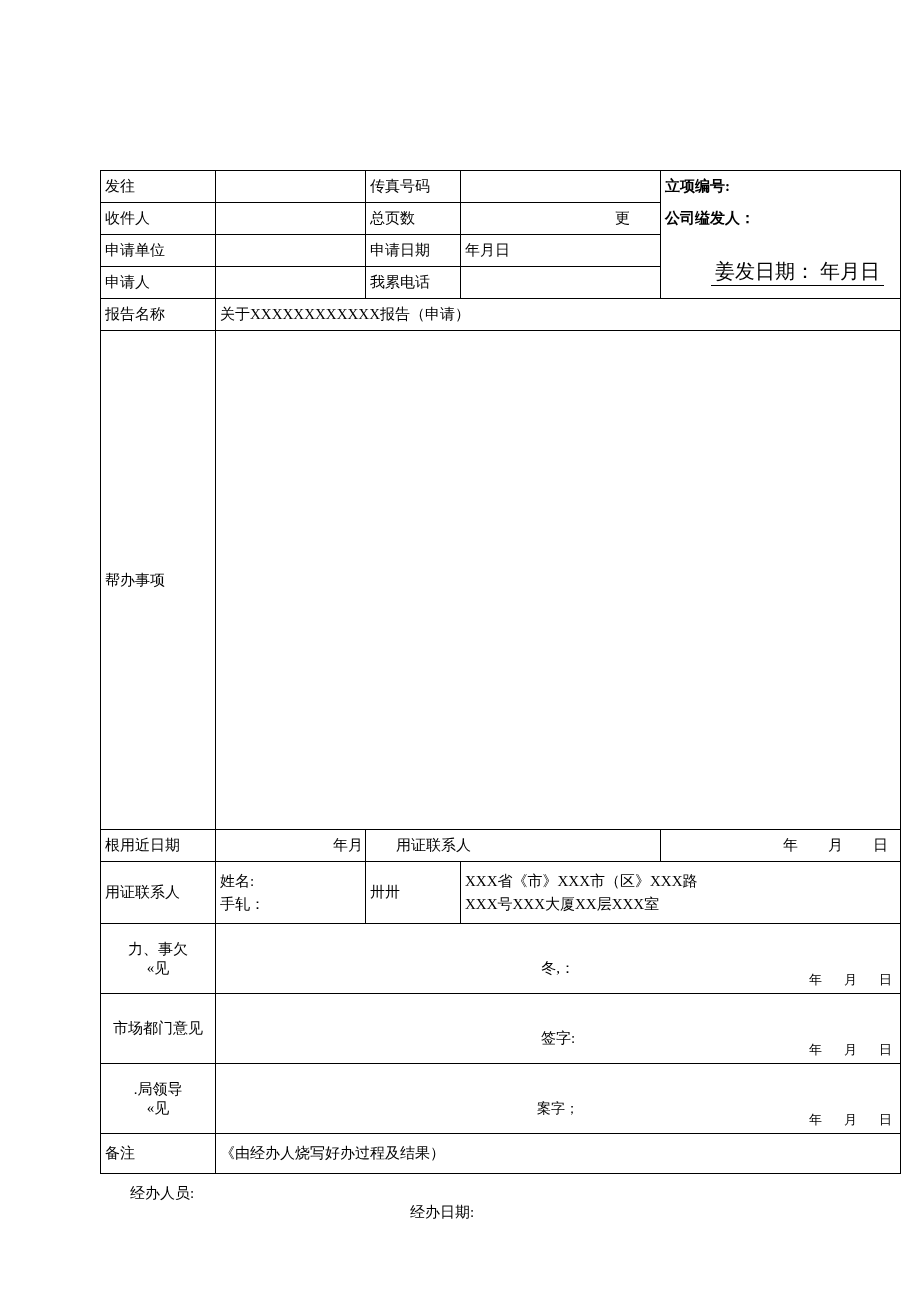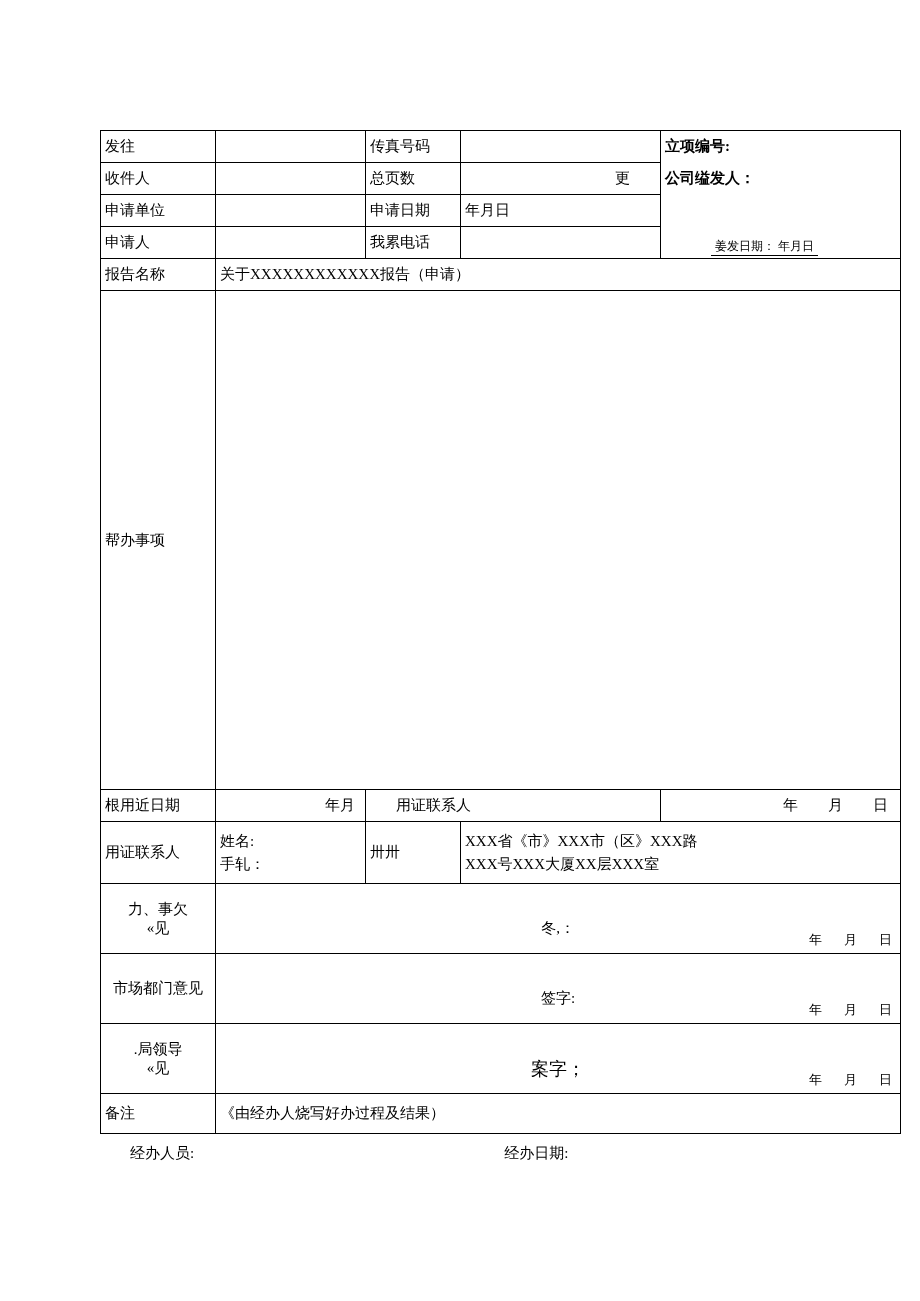--- a/index.html
+++ b/index.html
@@ -10,20 +10,21 @@
     body {
       font-family: "SimSun", "宋体", serif;
       background: #fff;
       width: 920px;
       padding: 130px 100px 40px 100px;
     }
     .form-table {
       border-collapse: collapse;
       width: 100%;
       table-layout: fixed;
+      margin-top: 40px;
     }
     .form-table td {
       border: 1px solid #000;
       padding: 6px 4px;
       font-size: 15px;
       vertical-align: middle;
     }
     .label-cell {
       width: 115px;
     }
@@ -60,20 +61,21 @@
       margin-top: 20px;
     }
     .contact-row td {
       padding-top: 8px;
       padding-bottom: 8px;
     }
     .footer-row {
       display: flex;
       margin-top: 10px;
       font-size: 15px;
+      flex-direction: column;
     }
     .footer-left {
       margin-left: 30px;
     }
     .footer-right {
       margin-left: 310px;
     }
     .ymdrow {
       position: relative;
       text-align: right;
@@ -87,23 +89,23 @@
     }
     .name-block {
       line-height: 1.5;
     }
     .issue-cell {
       position: relative;
       vertical-align: bottom;
     }
     .issue-date {
       position: absolute;
-      bottom: 2px;
+      bottom: 12px;
       left: 50px;
-      font-size: 12px;
+      font-size: 20px;
       border-bottom: 1px solid #000;
       padding: 0 4px;
     }
     .no-top-border {
       border-top: none !important;
     }
     .no-bottom-border {
       border-bottom: none !important;
       font-weight: bold;
     }
@@ -159,21 +161,21 @@
     <td colspan="4" class="center">关于XXXXXXXXXXXX报告（申请）</td>
   </tr>
 
   <tr class="tall-row">
     <td class="label-cell">帮办事项</td>
     <td colspan="4"></td>
   </tr>
 
   <tr>
     <td class="label-cell center">根用近日期</td>
-    <td style="text-align:right;padding-right:10px">年月</td>
+    <td style="text-align:right;padding-right:2px">年月</td>
     <td colspan="2" style="padding-left:30px">用证联系人</td>
     <td class="ymdrow">
       <span class="y">年</span><span class="m">月</span><span class="d">日</span>
     </td>
   </tr>
 
   <tr class="contact-row">
     <td class="label-cell">用证联系人</td>
     <td class="name-block">
       <div>姓名:</div>
@@ -208,21 +210,21 @@
       </div>
     </td>
   </tr>
 
   <tr>
     <td class="label-cell opinion-cell">
       <div>.局领导</div>
       <div>«见</div>
     </td>
     <td colspan="4" class="right-block opinion-cell">
-      <span class="opinion-sig" style="font-size:18px">案字；</span>
+      <span class="opinion-sig" style="font-size:14px">案字；</span>
       <div class="sig-date">
         <span>年</span><span>月</span><span>日</span>
       </div>
     </td>
   </tr>
 
   <tr>
     <td class="label-cell center" style="height:40px">备注</td>
     <td colspan="4" class="center">《由经办人烧写好办过程及结果）</td>
   </tr>

